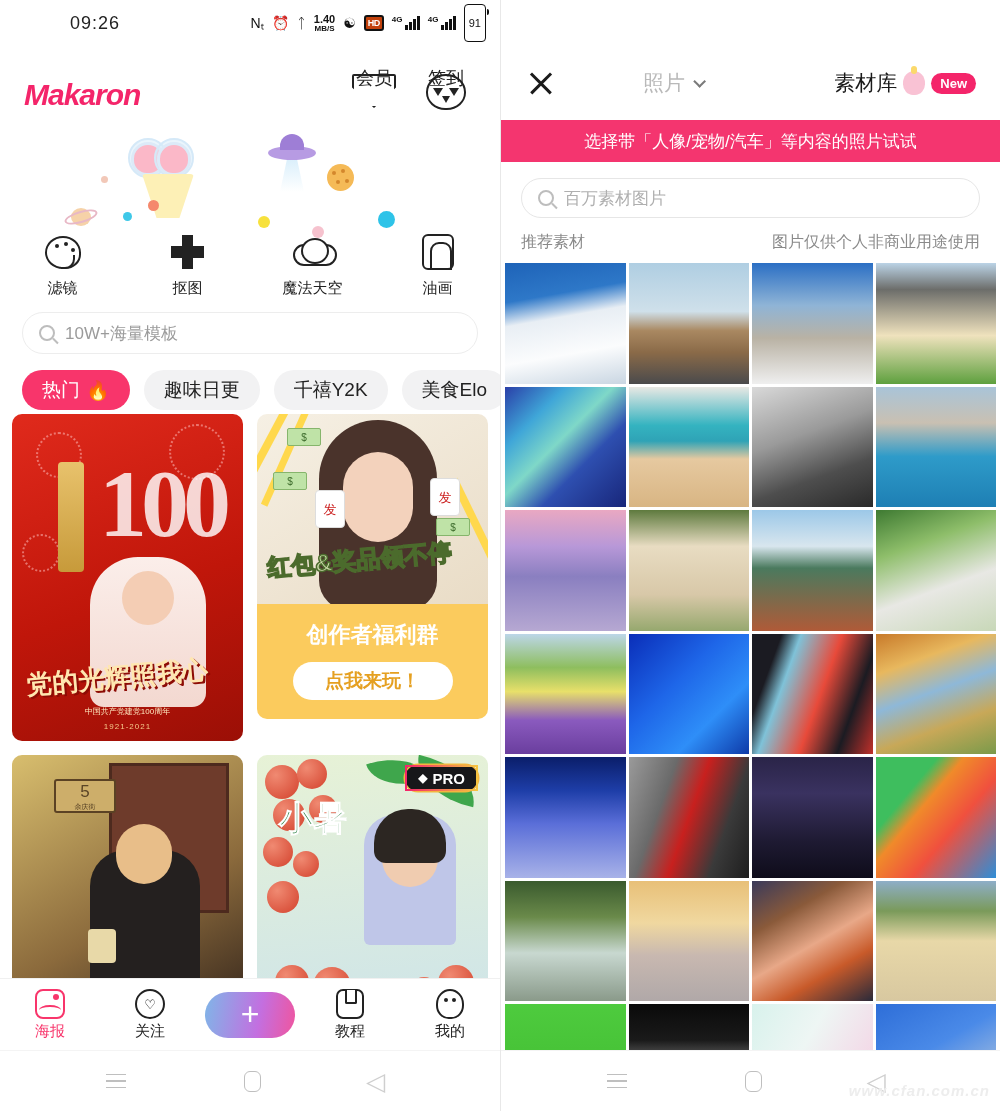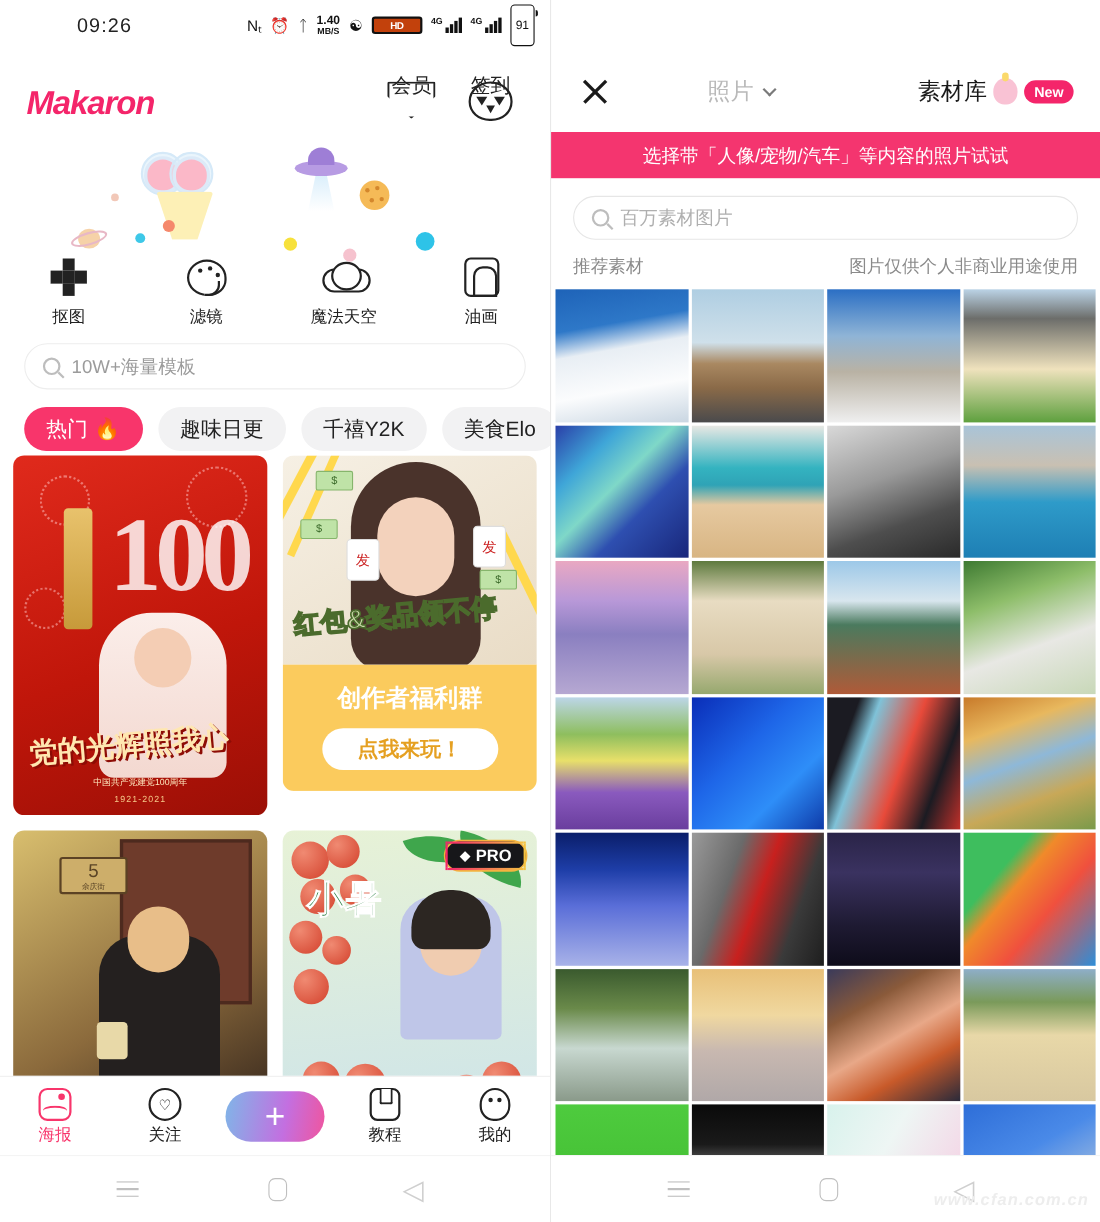--- a/index.html
+++ b/index.html
@@ -8,21 +8,21 @@
   .panel { position:relative; width:500px; height:1111px; background:#fff; overflow:hidden; }
   .panel.right { border-left:1px solid #e8e8e8; }
 
   
   .statusbar { height:46px; display:flex; align-items:center; padding:0 14px; font-size:17px; color:#1a1a1a; }
   .sb-time { margin-left:56px; font-size:18px; letter-spacing:1px; color:#222; }
   .sb-icons { margin-left:auto; display:flex; align-items:center; gap:8px; color:#111; }
   .sb-ic { font-size:14px; line-height:1; display:flex; align-items:center; }
   .sb-speed { display:flex; flex-direction:column; align-items:center; line-height:1; font-size:11px; font-weight:bold; }
   .sb-speed small { font-size:8px; font-weight:bold; }
-  .hd-box { border:2px solid #111; border-radius:3px; font-size:9px; font-weight:bold; padding:1px 15px; letter-spacing:-.5px; background:#c2410c; color:#fff;}
+  .hd-box { border:2px solid #111; border-radius:3px; font-size:9px; font-weight:bold; padding:1px 2px; letter-spacing:-.5px; background:#c2410c; color:#fff;}
   .sig { display:flex; align-items:flex-end; gap:1px; position:relative; padding-left:13px; }
   .sig:before { content:"4G"; position:absolute; left:0; top:-1px; font-size:8px; font-weight:bold; }
   .sig i { width:3px; background:#111; display:block; }
   .sig i:nth-child(1){height:5px;} .sig i:nth-child(2){height:8px;} .sig i:nth-child(3){height:11px;} .sig i:nth-child(4){height:14px;}
   .batt { border:1.5px solid #111; border-radius:4px; padding:12px 4px; font-size:11px; position:relative; }
   .batt:after { content:""; position:absolute; right:-4px; top:4px; width:2px; height:6px; background:#111; border-radius:0 2px 2px 0;}
 
   
   .app-hero { position:relative; height:175px; background:#fff; }
   .logo { position:absolute; left:24px; top:32px; font-size:30px; font-weight:bold; color:#F4256A; letter-spacing:-1px; font-style:italic; }
@@ -242,43 +242,43 @@
       <span class="deco" style="left:148px;top:154px;width:11px;height:11px;background:#F5886C;"></span>
       <span class="deco" style="left:258px;top:170px;width:12px;height:12px;background:#F7E13C;"></span>
       <span class="deco" style="left:312px;top:180px;width:12px;height:12px;background:#F6C2CE;"></span>
       <span class="deco" style="left:378px;top:165px;width:17px;height:17px;background:#2EC3E8;"></span>
       <span class="deco" style="left:101px;top:130px;width:7px;height:7px;background:#F2C8B8;"></span>
     </div>
 
     <div class="tools">
       <div class="tool">
         <div class="t-ico">
+          <div class="ico-pal">
+              <i style="left:8px;top:6px;"></i>
+              <i style="left:17px;top:4px;"></i>
+              <i style="left:24px;top:10px;"></i>
+            </div>
+        </div>
+        <div class="t-lb">滤镜</div>
+      </div>
+      <div class="tool">
+        <div class="t-ico">
           <div class="ico-koutu">
               <i class="hole"></i>
               <i></i>
               <i class="hole"></i>
               <i></i>
               <i></i>
               <i></i>
               <i class="hole"></i>
               <i></i>
               <i class="hole"></i>
             </div>
         </div>
         <div class="t-lb">抠图</div>
-      </div>
-      <div class="tool">
-        <div class="t-ico">
-          <div class="ico-pal">
-              <i style="left:8px;top:6px;"></i>
-              <i style="left:17px;top:4px;"></i>
-              <i style="left:24px;top:10px;"></i>
-            </div>
-        </div>
-        <div class="t-lb">滤镜</div>
       </div>
       <div class="tool">
         <div class="t-ico">
             <div class="ico-cloud"></div>
           </div>
         <div class="t-lb">魔法天空</div>
       </div>
       <div class="tool">
         <div class="t-ico">
             <div class="ico-oil"></div>

